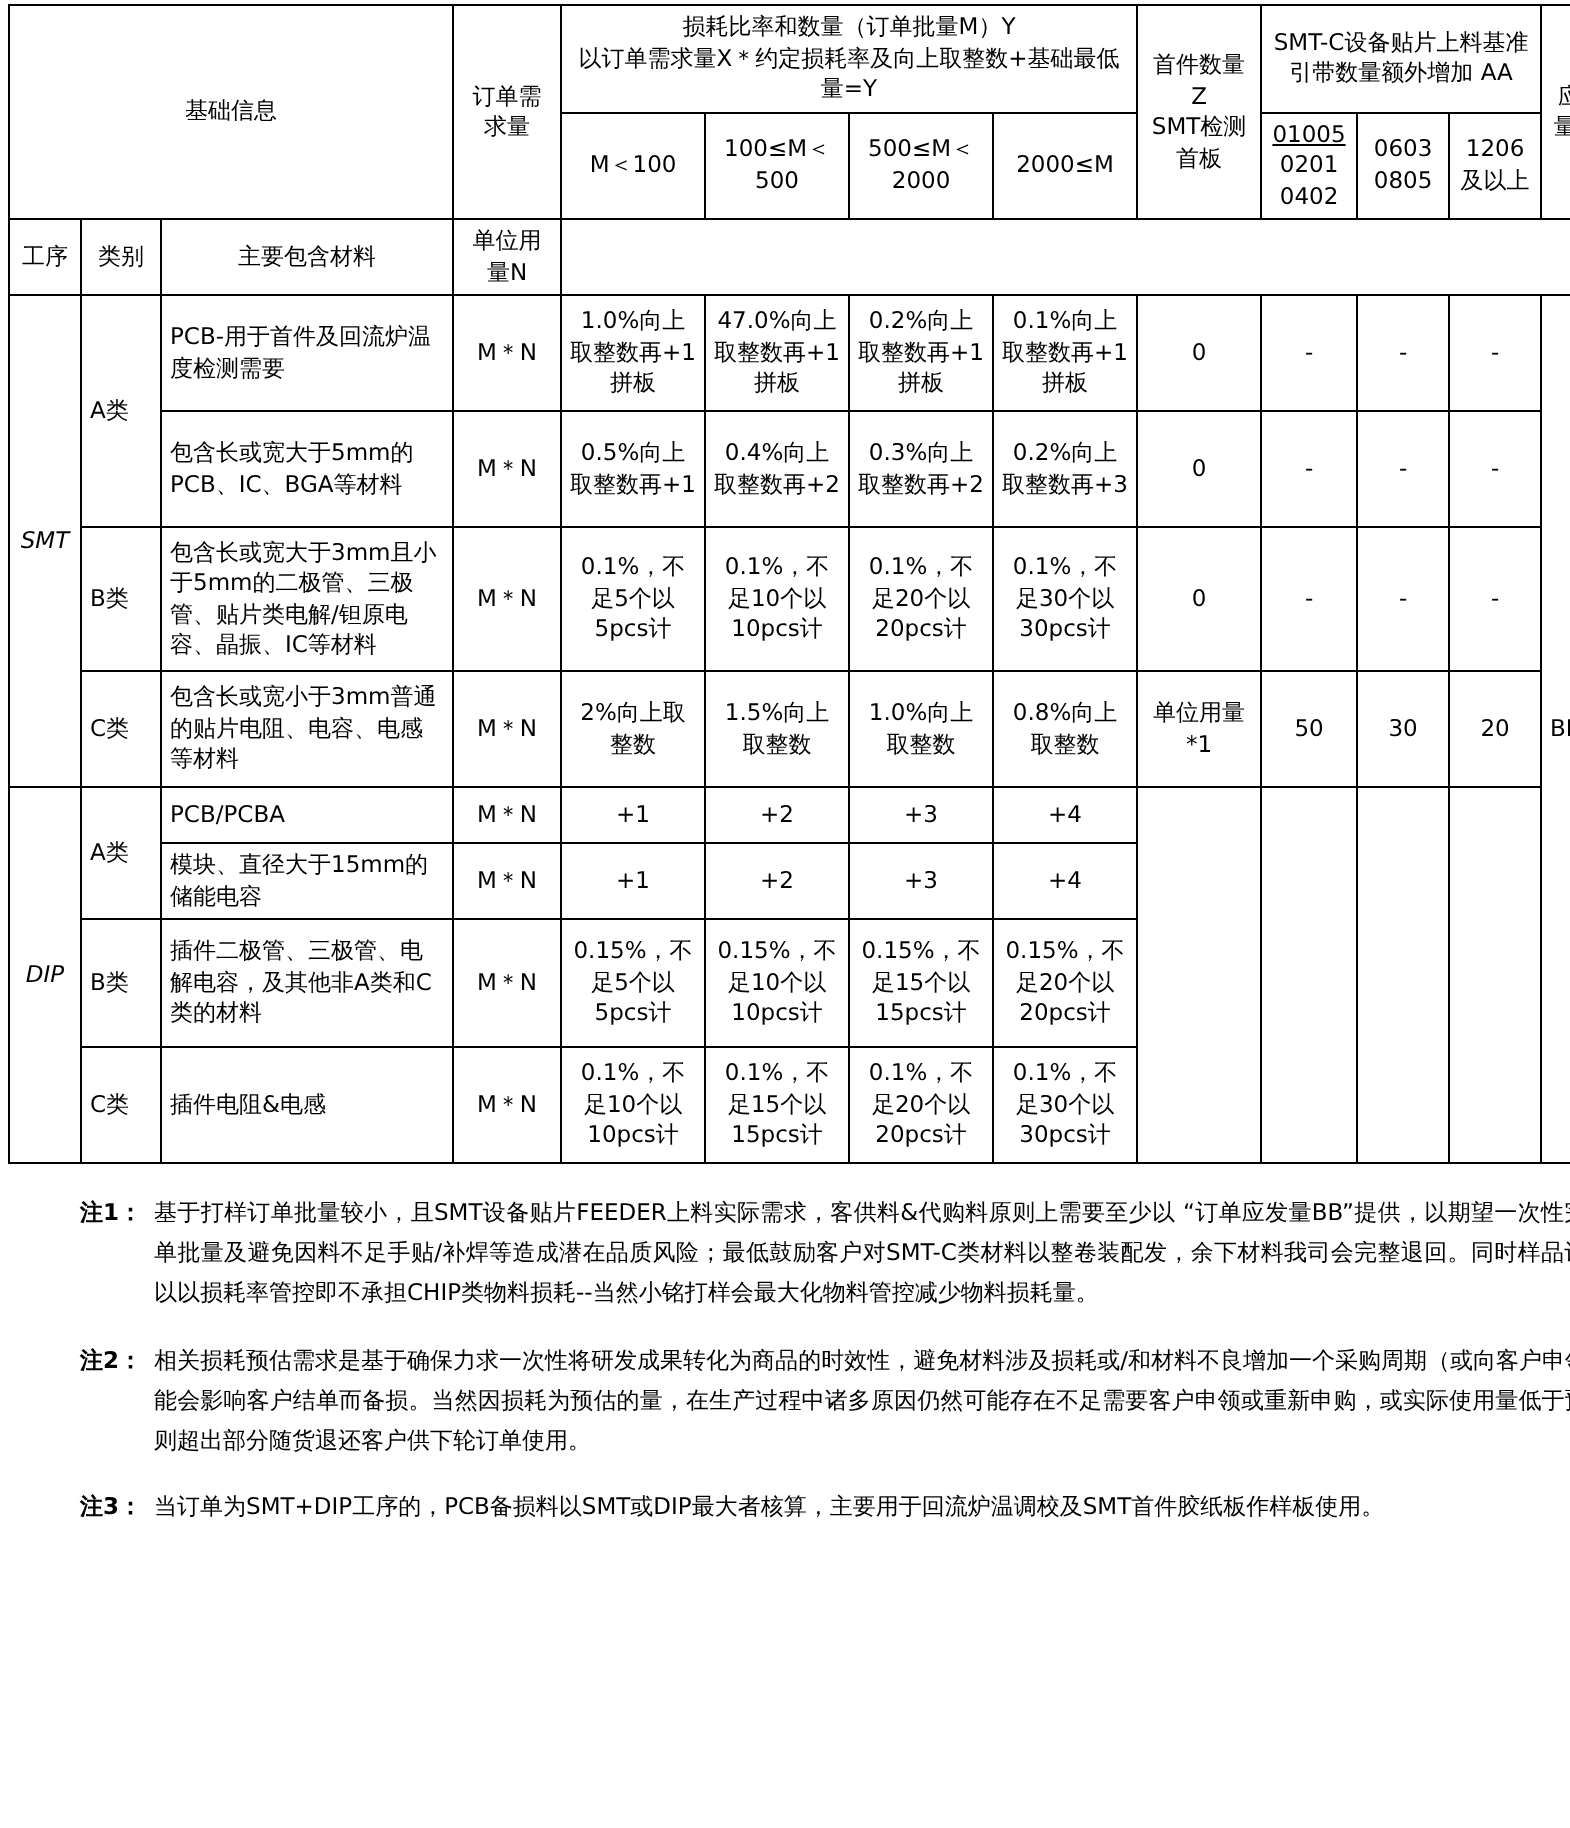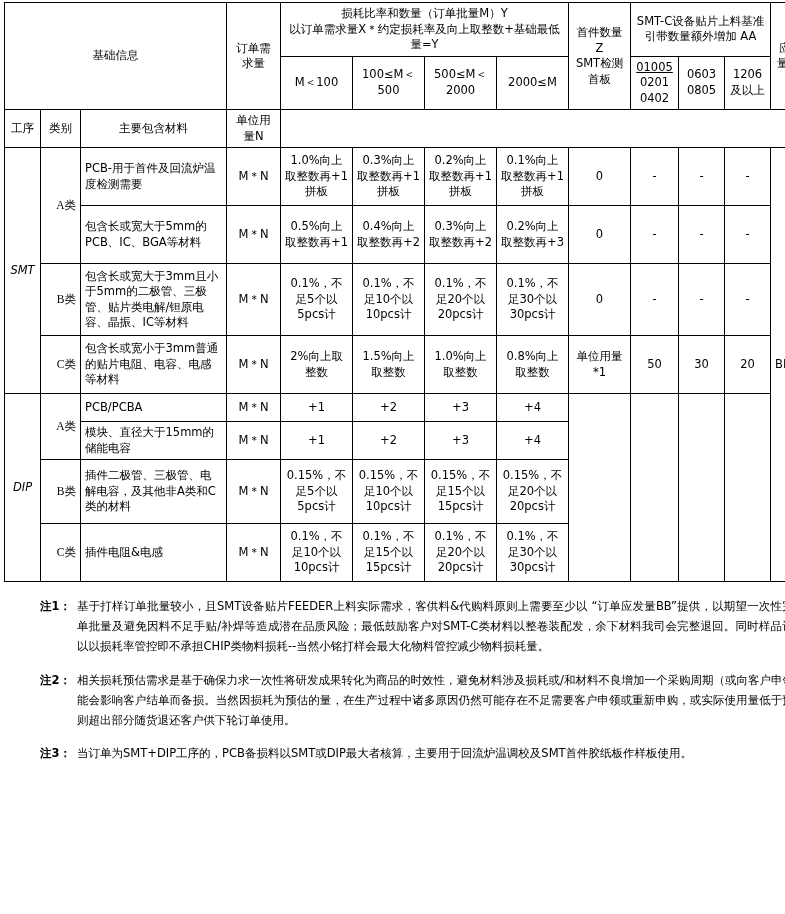--- a/index.html
+++ b/index.html
@@ -36,23 +36,22 @@
   .hdr-top td { text-align: center; font-weight: bold; font-size: 12px; }
   .hdr-sub td { text-align: center; font-weight: bold; font-size: 12px; }
   .u { text-decoration: underline; }
   .proc {
     font-weight: bold;
     font-size: 13px;
     text-align: center;
     font-style: italic;
   }
   .cat {
-    text-align: right;
-    font-size: 11.5px;
-    font-family: Liberation Serif, serif;
+    text-align: left;
+    font-size: 11.5px;
   }
   .mat {
     text-align: left;
     font-size: 11.5px;
     line-height: 1.5;
   }
   .mn { text-align: center; font-size: 11.5px; }
   .loss { text-align: center; font-size: 11.5px; line-height: 1.5; }
   .bb {
     text-align: center;
@@ -151,21 +150,21 @@
     </tr>
 
     </tbody>
       <tbody id="rows-body">
         <tr style="height: 58px;">
           <td class="proc" rowspan="4">SMT</td>
           <td class="cat" rowspan="2">A类</td>
           <td class="mat">PCB-用于首件及回流炉温度检测需要</td>
           <td class="mn">M＊N</td>
           <td class="loss">1.0%向上取整数再+1拼板</td>
-          <td class="loss">0.3%向上取整数再+1拼板</td>
+          <td class="loss">47.0%向上取整数再+1拼板</td>
           <td class="loss">0.2%向上取整数再+1拼板</td>
           <td class="loss">0.1%向上取整数再+1拼板</td>
           <td class="ctr" rowspan="1">0</td>
           <td class="ctr" rowspan="1">-</td>
           <td class="ctr" rowspan="1">-</td>
           <td class="ctr" rowspan="1">-</td>
           <td class="bb" rowspan="8">BB=X+Y+Z+AA</td>
         </tr>
         <tr style="height: 58px;">
           <td class="mat">包含长或宽大于5mm的PCB、IC、BGA等材料</td>

